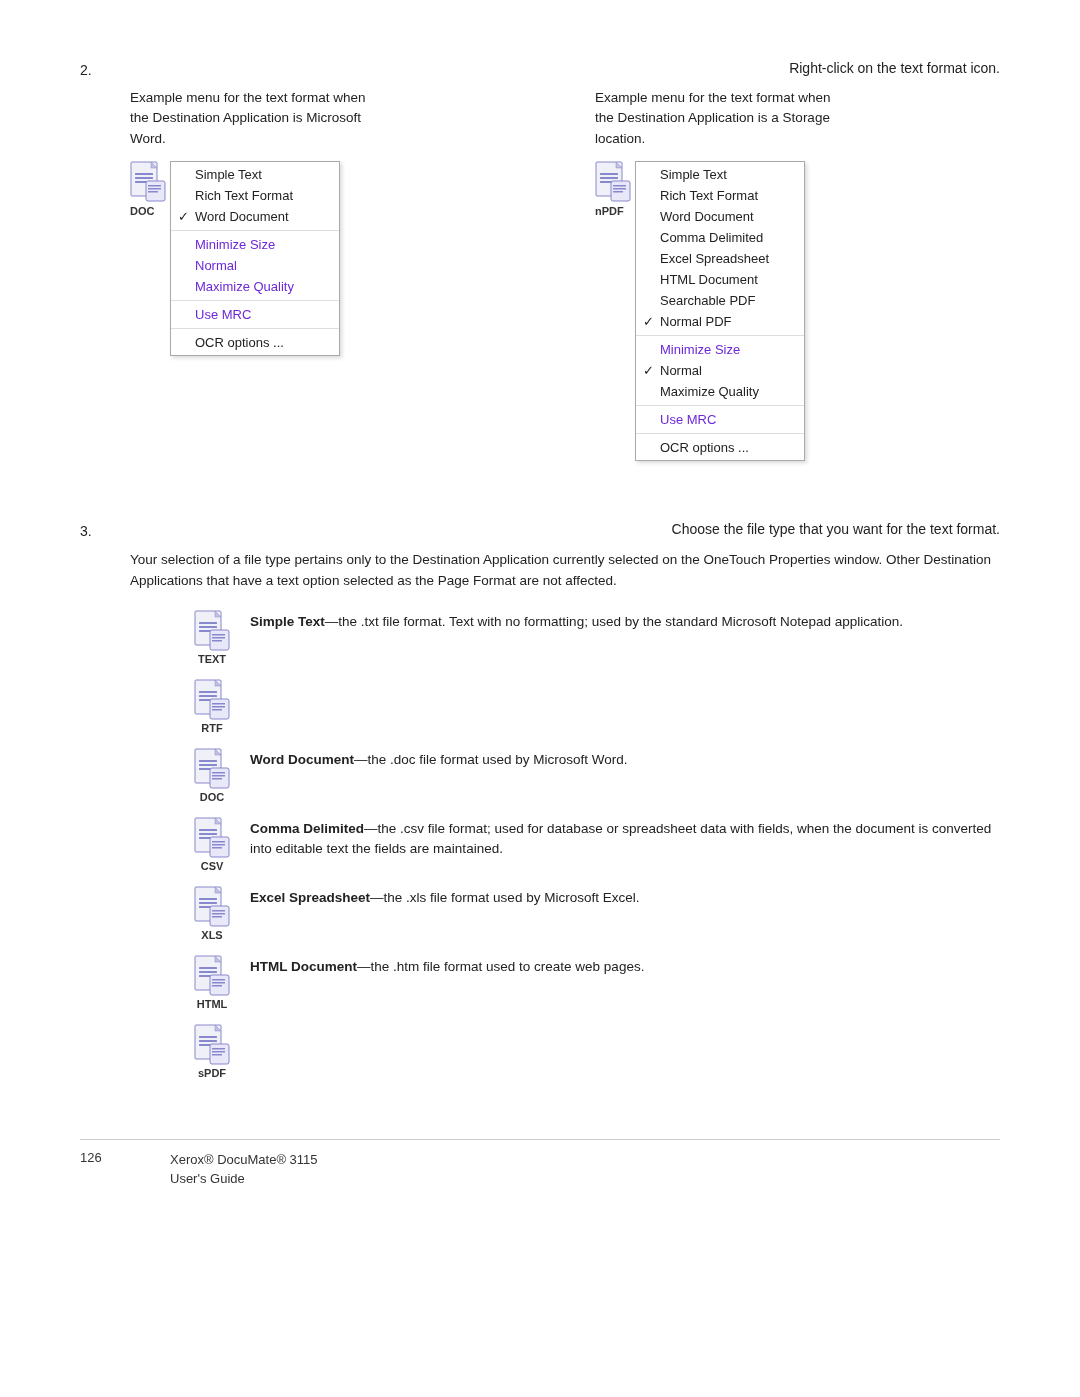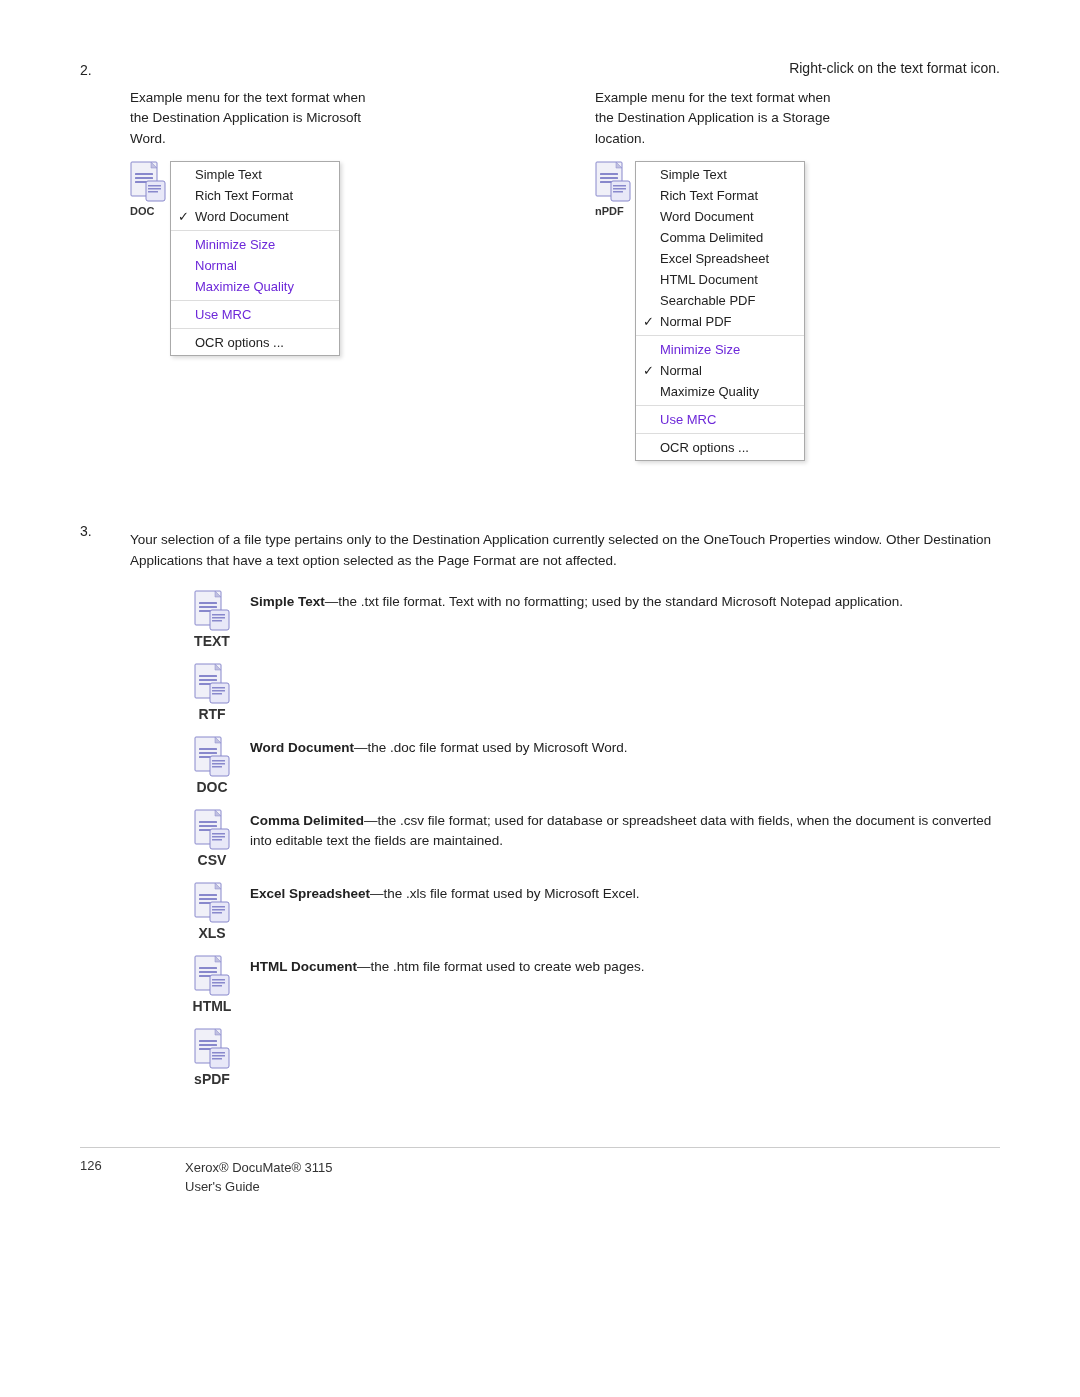--- a/index.html
+++ b/index.html
@@ -119,39 +119,39 @@
       align-items: flex-start;
       gap: 16px;
     }
     .format-icon-wrap {
       display: flex;
       flex-direction: column;
       align-items: center;
       min-width: 44px;
     }
     .format-icon-label {
-      font-size: 14px;
+      font-size: 11px;
       font-weight: bold;
       color: #333;
       margin-top: 1px;
     }
     .format-desc {
       font-size: 13.5px;
       line-height: 1.5;
       padding-top: 2px;
     }
     .format-desc strong {
       font-weight: bold;
     }
     .footer {
       margin-top: 60px;
       border-top: 1px solid #ccc;
       padding-top: 10px;
       display: flex;
-      gap: 45px;
+      gap: 30px;
       font-size: 13px;
       color: #333;
     }
     .footer-page {
       min-width: 60px;
     }
     .footer-brand {
       line-height: 1.5;
     }
   </style>
@@ -238,20 +238,21 @@
           </div>
         </div>
       </div>
     </div>
   </div>
 </div>
 
 <div class="step-item">
   <div class="step-number">3.</div>
   <div class="step-content">
+    <div class="step-title">Choose the file type that you want for the text format.</div>
     <div class="step3-content">
       <div class="step3-text">Your selection of a file type pertains only to the Destination Application currently selected on the OneTouch Properties window. Other Destination Applications that have a text option selected as the Page Format are not affected.</div>
       <div class="format-list" id="format-list">
       <div class="format-item">
       <div class="format-icon-wrap">
         <svg viewBox="0 0 36 42" xmlns="http://www.w3.org/2000/svg" width="36" height="42">
           <rect x="1" y="1" width="26" height="34" rx="1" fill="#f0f0f8" stroke="#8888cc" stroke-width="1"></rect>
           <polygon points="21,1 27,7 21,7" fill="#c0c0e0" stroke="#8888cc" stroke-width="0.5"></polygon>
           <rect x="5" y="12" width="18" height="2" fill="#8888cc" rx="0.5"></rect>
           <rect x="5" y="16" width="18" height="2" fill="#8888cc" rx="0.5"></rect>

